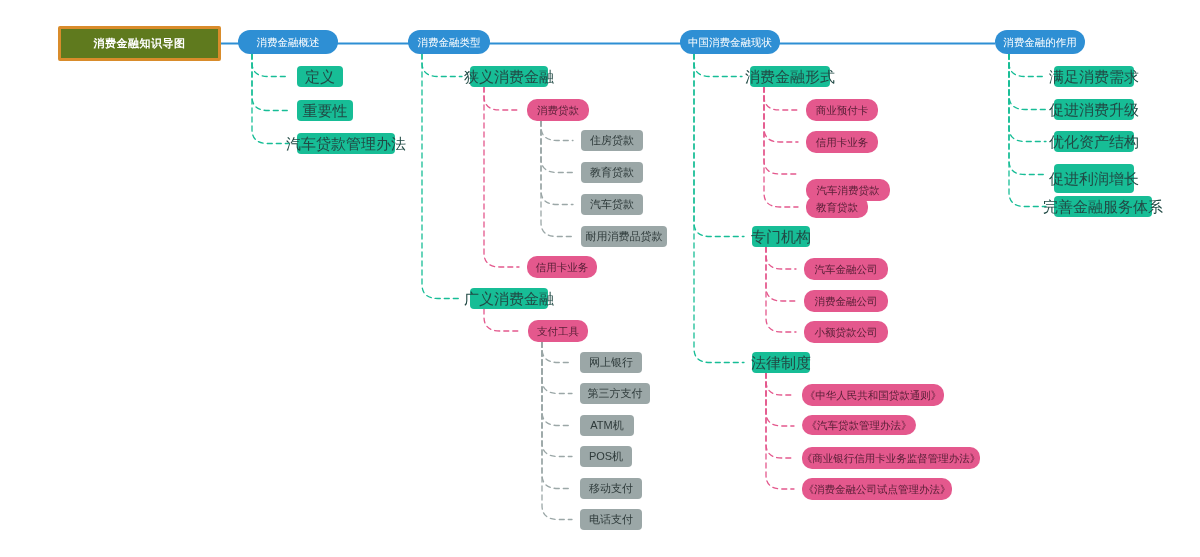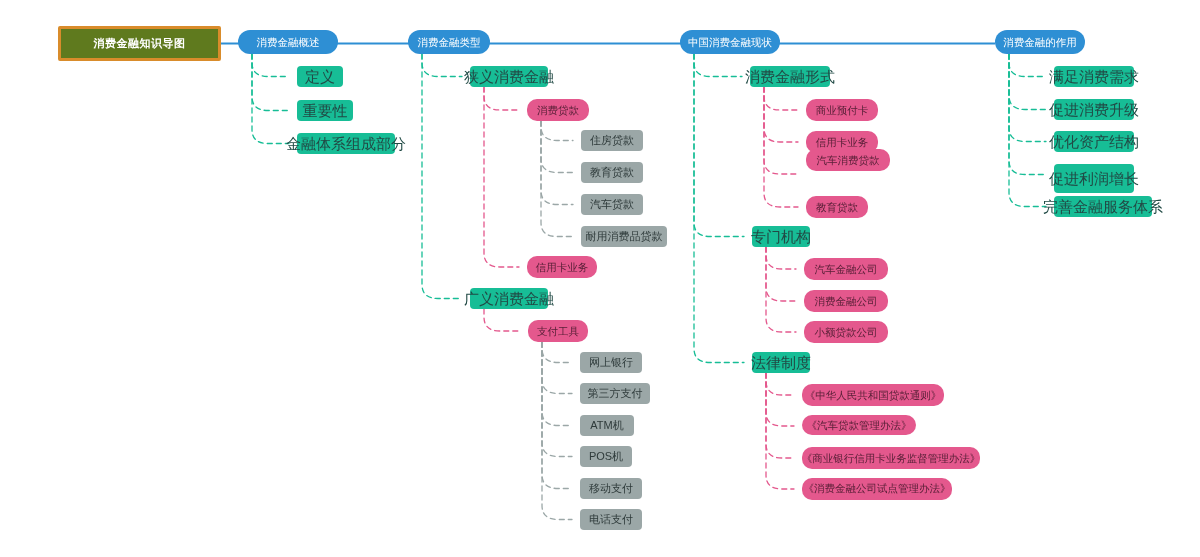--- a/index.html
+++ b/index.html
@@ -111,51 +111,51 @@
       <path d="M1009 54 L1009 62.5 Q1009 76.5 1025 76.5 L1046 76.5" fill="none" stroke="#17bd96" stroke-width="1.3" stroke-dasharray="5,4" stroke-linecap="round"></path>
       <path d="M1009 54 L1009 95.5 Q1009 109.5 1025 109.5 L1046 109.5" fill="none" stroke="#17bd96" stroke-width="1.3" stroke-dasharray="5,4" stroke-linecap="round"></path>
       <path d="M1009 54 L1009 127.5 Q1009 141.5 1025 141.5 L1046 141.5" fill="none" stroke="#17bd96" stroke-width="1.3" stroke-dasharray="5,4" stroke-linecap="round"></path>
       <path d="M1009 54 L1009 160.5 Q1009 174.5 1025 174.5 L1046 174.5" fill="none" stroke="#17bd96" stroke-width="1.3" stroke-dasharray="5,4" stroke-linecap="round"></path>
       <path d="M1009 54 L1009 192.5 Q1009 206.5 1025 206.5 L1046 206.5" fill="none" stroke="#17bd96" stroke-width="1.3" stroke-dasharray="5,4" stroke-linecap="round"></path>
     </svg>
 <div class="node node-root" style="left: 58px; top: 26px; width: 163px; height: 35px;">消费金融知识导图</div>
     <div class="node node-l1" style="left: 238px; top: 30px; width: 100px; height: 24px;">消费金融概述</div>
     <div class="node node-green" style="left: 297px; top: 66px; width: 46px; height: 21px;">定义</div>
     <div class="node node-green" style="left: 297px; top: 100px; width: 56px; height: 21px;">重要性</div>
-    <div class="node node-green" style="left: 297px; top: 133px; width: 98px; height: 21px;">金融体系组成部分</div>
+    <div class="node node-green" style="left: 297px; top: 133px; width: 98px; height: 21px;">汽车贷款管理办法</div>
     <div class="node node-l1" style="left: 408px; top: 30px; width: 82px; height: 24px;">消费金融类型</div>
     <div class="node node-green" style="left: 470px; top: 66px; width: 78px; height: 21px;">狭义消费金融</div>
     <div class="node node-pink" style="left: 527px; top: 99px; width: 62px; height: 22px;">消费贷款</div>
     <div class="node node-gray" style="left: 581px; top: 130px; width: 62px; height: 21px;">住房贷款</div>
     <div class="node node-gray" style="left: 581px; top: 162px; width: 62px; height: 21px;">教育贷款</div>
     <div class="node node-gray" style="left: 581px; top: 194px; width: 62px; height: 21px;">汽车贷款</div>
     <div class="node node-gray" style="left: 581px; top: 226px; width: 86px; height: 21px;">耐用消费品贷款</div>
     <div class="node node-pink" style="left: 527px; top: 256px; width: 70px; height: 22px;">信用卡业务</div>
     <div class="node node-green" style="left: 470px; top: 288px; width: 78px; height: 21px;">广义消费金融</div>
     <div class="node node-pink" style="left: 528px; top: 320px; width: 60px; height: 22px;">支付工具</div>
     <div class="node node-gray" style="left: 580px; top: 352px; width: 62px; height: 21px;">网上银行</div>
     <div class="node node-gray" style="left: 580px; top: 383px; width: 70px; height: 21px;">第三方支付</div>
     <div class="node node-gray" style="left: 580px; top: 415px; width: 54px; height: 21px;">ATM机</div>
     <div class="node node-gray" style="left: 580px; top: 446px; width: 52px; height: 21px;">POS机</div>
     <div class="node node-gray" style="left: 580px; top: 478px; width: 62px; height: 21px;">移动支付</div>
     <div class="node node-gray" style="left: 580px; top: 509px; width: 62px; height: 21px;">电话支付</div>
     <div class="node node-l1" style="left: 680px; top: 30px; width: 100px; height: 24px;">中国消费金融现状</div>
     <div class="node node-green" style="left: 750px; top: 66px; width: 80px; height: 21px;">消费金融形式</div>
     <div class="node node-pink" style="left: 806px; top: 99px; width: 72px; height: 22px;">商业预付卡</div>
     <div class="node node-pink" style="left: 806px; top: 131px; width: 72px; height: 22px;">信用卡业务</div>
-    <div class="node node-pink" style="left: 806px; top: 149px; width: 84px; height: 22px;">汽车消费贷款</div>
+    <div class="node node-pink" style="left: 806px; top: 179px; width: 84px; height: 22px;">汽车消费贷款</div>
     <div class="node node-pink" style="left: 806px; top: 196px; width: 62px; height: 22px;">教育贷款</div>
     <div class="node node-green" style="left: 752px; top: 226px; width: 58px; height: 21px;">专门机构</div>
     <div class="node node-pink" style="left: 804px; top: 258px; width: 84px; height: 22px;">汽车金融公司</div>
     <div class="node node-pink" style="left: 804px; top: 290px; width: 84px; height: 22px;">消费金融公司</div>
     <div class="node node-pink" style="left: 804px; top: 321px; width: 84px; height: 22px;">小额贷款公司</div>
     <div class="node node-green" style="left: 752px; top: 352px; width: 58px; height: 21px;">法律制度</div>
     <div class="node node-pink" style="left: 802px; top: 384px; width: 142px; height: 22px;">《中华人民共和国贷款通则》</div>
     <div class="node node-pink" style="left: 802px; top: 415px; width: 114px; height: 20px;">《汽车贷款管理办法》</div>
     <div class="node node-pink" style="left: 802px; top: 447px; width: 178px; height: 22px;">《商业银行信用卡业务监督管理办法》</div>
-    <div class="node node-pink" style="left: 802px; top: 478px; width: 150px; height: 22px; font-family: Liberation Serif, serif;">《消费金融公司试点管理办法》</div>
+    <div class="node node-pink" style="left: 802px; top: 478px; width: 150px; height: 22px;">《消费金融公司试点管理办法》</div>
     <div class="node node-l1" style="left: 995px; top: 30px; width: 90px; height: 24px;">消费金融的作用</div>
     <div class="node node-green" style="left: 1054px; top: 66px; width: 80px; height: 21px;">满足消费需求</div>
     <div class="node node-green" style="left: 1054px; top: 99px; width: 80px; height: 21px;">促进消费升级</div>
     <div class="node node-green" style="left: 1054px; top: 131px; width: 80px; height: 21px;">优化资产结构</div>
     <div class="node node-green" style="left: 1054px; top: 164px; width: 80px; height: 29px;">促进利润增长</div>
     <div class="node node-green" style="left: 1054px; top: 196px; width: 98px; height: 21px;">完善金融服务体系</div>
   </div>
 
 </body></html>

